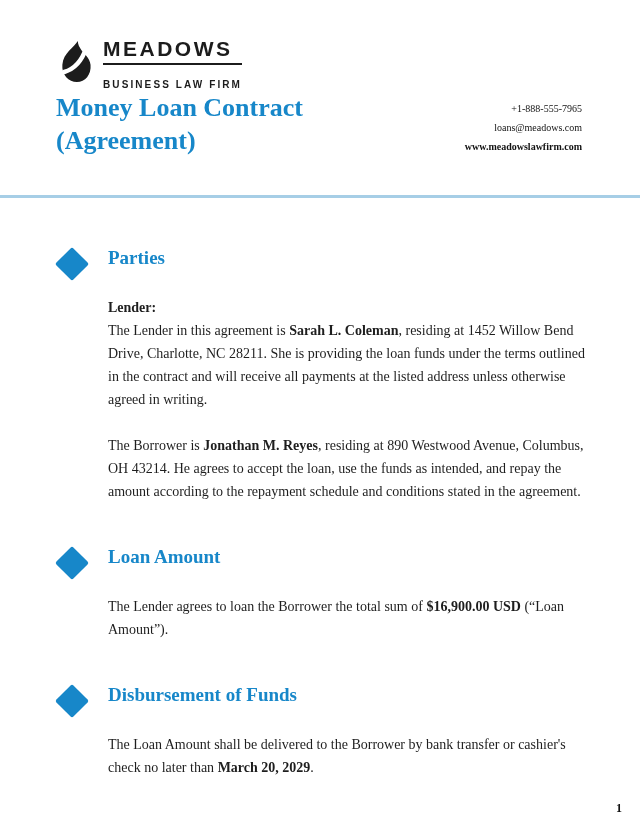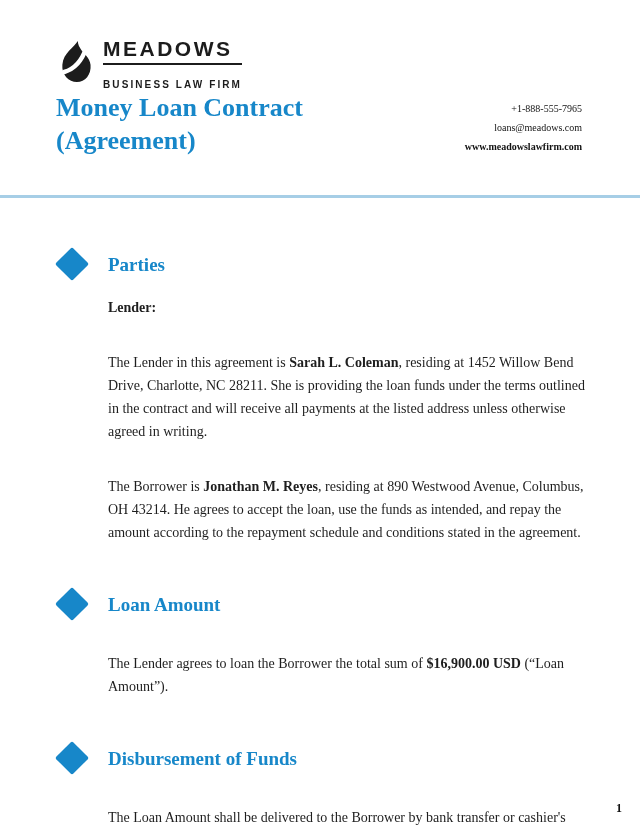--- a/index.html
+++ b/index.html
@@ -45,37 +45,37 @@
     color:#121212;margin-top:7px;
   }
   .contact .site{font-weight:700;}
   .divider{
     border:none;height:3px;background:var(--divider);
     margin-top:38px;width:640px;
   }
   
   .sections{padding:50px 58px 0 56px;}
   .section{margin-bottom:44px;}
-  .section-head{display:flex;align-items:center;gap:20px;}
+  .section-head{display:flex;gap:20px;}
   .diamond-box{width:32px;height:32px;position:relative;flex:0 0 32px;}
   .diamond{
     position:absolute;left:4px;top:4px;
     width:24px;height:24px;border-radius:2px;
     background:var(--accent);
     transform:rotate(45deg);
   }
   .section-title{
     color:var(--accent);
     font-size:19px;font-weight:700;line-height:1;
   }
   .section-body{margin:16px 0 0 52px;width:480px;}
   .block{margin-bottom:23px;}
   .block:last-child{margin-bottom:0;}
   .block-label{font-weight:700;font-size:14px;line-height:23px;}
-  .block-text{font-size:14px;line-height:23px;margin-top:32px;}
+  .block-text{font-size:14px;line-height:23px;}
   
   .page-number{
     position:absolute;right:18px;bottom:12px;
     font-size:12px;font-weight:700;color:#111;
   }
 </style>
 </head>
 <body>
 
 <div class="page">

